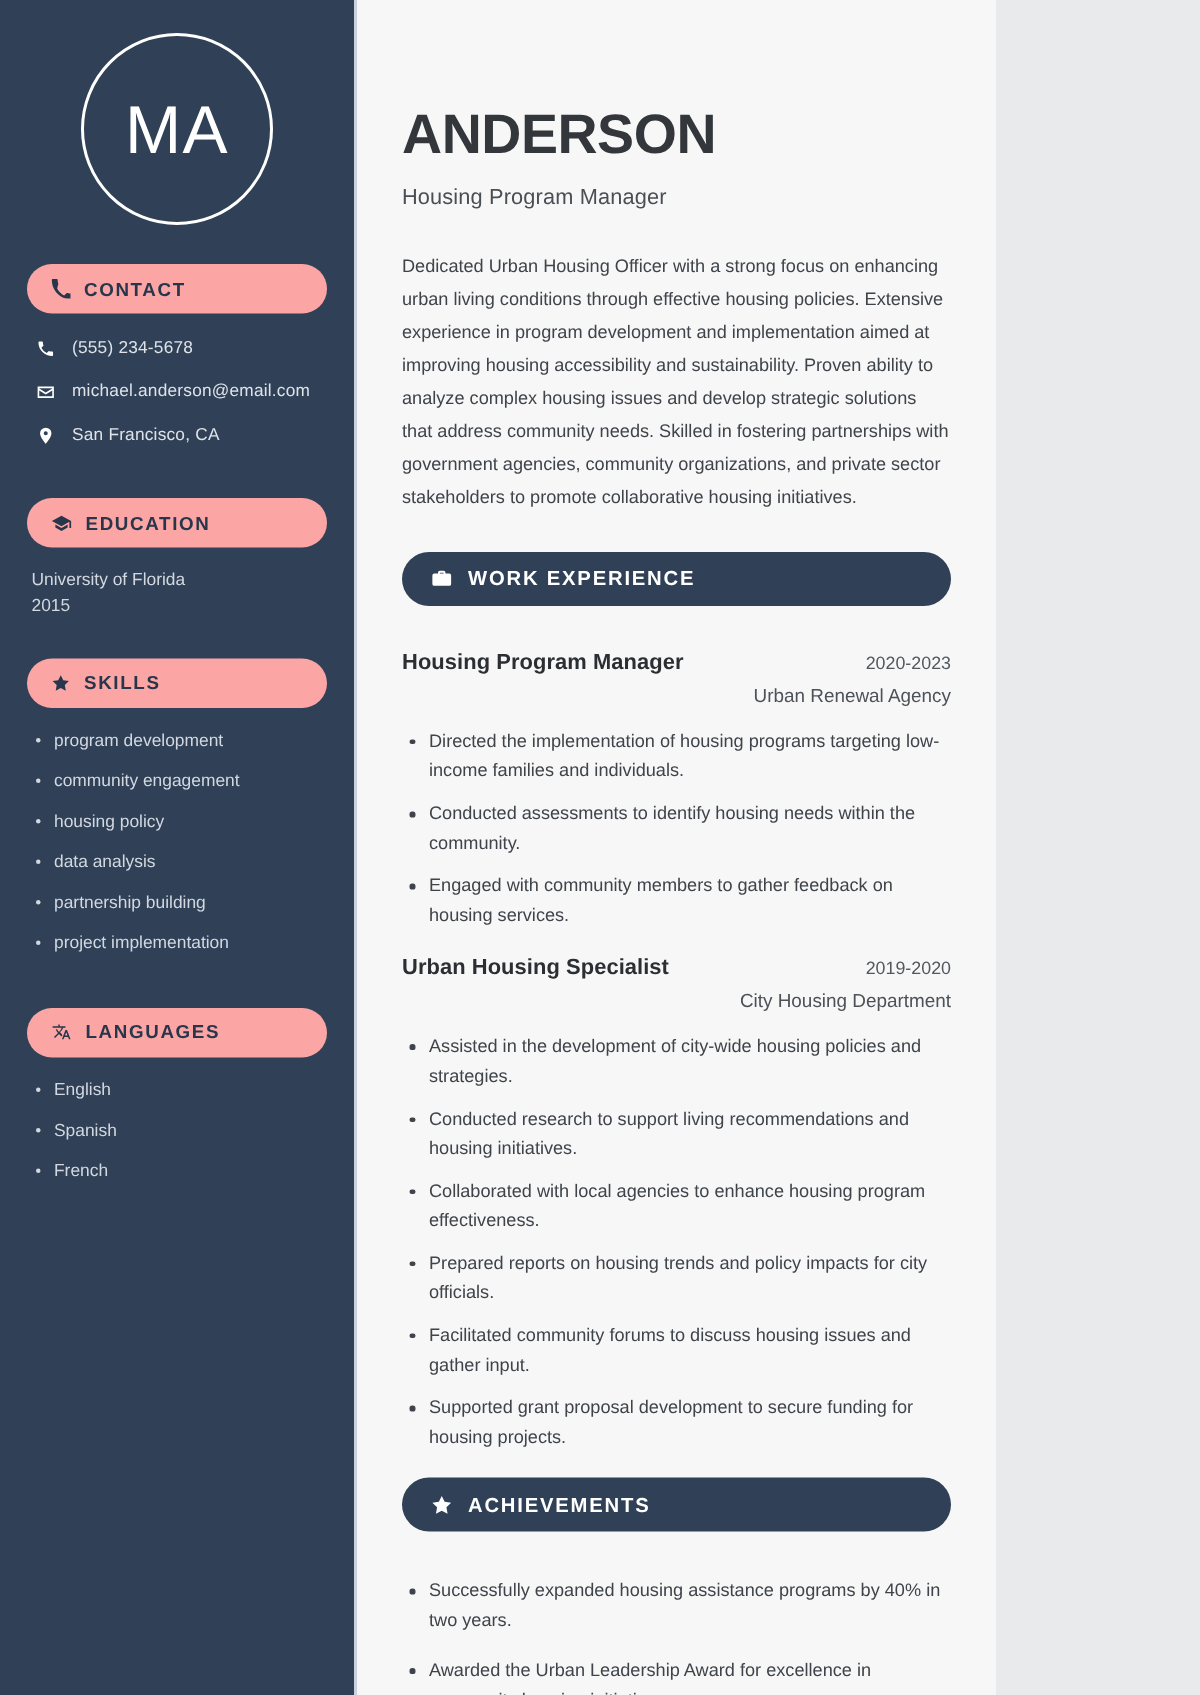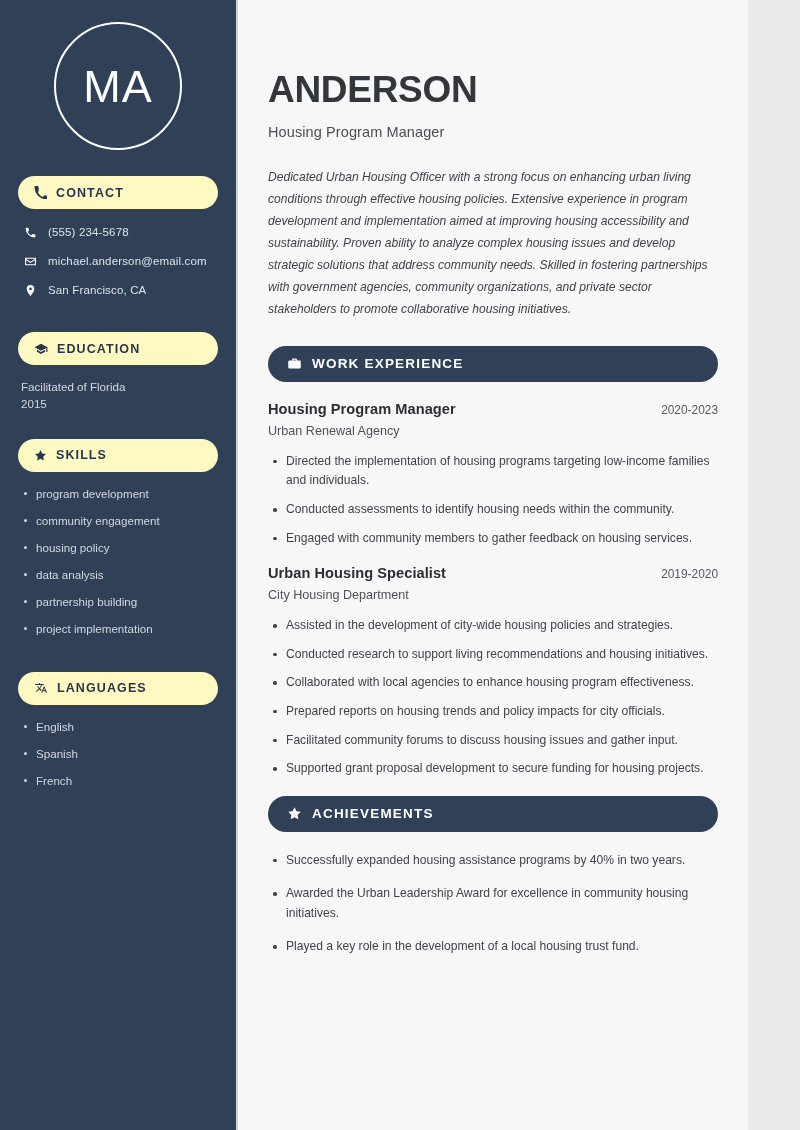--- a/index.html
+++ b/index.html
@@ -6,21 +6,21 @@
 
   html, body {
     width: 800px;
     height: 1130px;
     background: #e9eaec;
     font-family: "Liberation Sans", sans-serif;
   }
 
   .page {
     position: relative;
-    width: 748px;
+    width: 664px;
     height: 1130px;
     background: #f7f7f7;
     display: flex;
     overflow: hidden;
   }
 
   
   .sidebar {
     width: 238px;
     flex: 0 0 238px;
@@ -47,21 +47,21 @@
     justify-content: center;
     color: #ffffff;
     font-size: 45px;
     font-weight: 400;
     letter-spacing: 1px;
     line-height: 1;
   }
 
   
   .pill {
-    background: #fef9c3;
+    background: #fca5a5;
     border-radius: 999px;
     height: 33px;
     display: flex;
     align-items: center;
     padding: 0 16px;
     gap: 9px;
     margin-bottom: 14px;
   }
   .pill .pill-label {
     color: #27364b;
@@ -150,32 +150,31 @@
     letter-spacing: 0.1px;
   }
 
   .summary {
     color: #3f444a;
     font-size: 12.1px;
     line-height: 1.82;
     margin-top: 26px;
     margin-bottom: 26px;
     text-align: left;
-    font-style: italic;
   }
 
   .section-bar {
     background: #2f4057;
     border-radius: 999px;
     height: 36px;
     display: flex;
     align-items: center;
     gap: 10px;
     padding: 0 19px;
-    margin-bottom: 19px;
+    margin-bottom: 30px;
   }
   .section-bar svg { display: block; fill: #ffffff; }
   .section-bar .sb-label {
     color: #ffffff;
     font-size: 13.5px;
     font-weight: bold;
     letter-spacing: 1.2px;
     text-transform: uppercase;
   }
 
@@ -194,20 +193,21 @@
   }
   .job-dates {
     color: #53585e;
     font-size: 11.9px;
     white-space: nowrap;
   }
   .job-org {
     color: #4d5258;
     font-size: 12.6px;
     margin-top: 7px;
+    text-align: right;
   }
 
   .bullets { list-style: none; margin-top: 14px; }
   .bullets li {
     position: relative;
     color: #3f444a;
     font-size: 12.1px;
     line-height: 1.62;
     padding-left: 18px;
     margin-bottom: 9px;
@@ -278,21 +278,21 @@
     <div class="pill">
       <span>
         <svg width="14" height="14" viewBox="0 0 24 24">
             <path d="M12 3L1 9l11 6 9-4.91V17h2V9L12 3zM5 13.18v3.5L12 20.5l7-3.82v-3.5L12 17l-7-3.82z"></path>
           </svg>
       </span>
       <span class="pill-label">EDUCATION</span>
     </div>
 
     <div class="edu-block">
-      <div class="edu-school">Facilitated of Florida</div>
+      <div class="edu-school">University of Florida</div>
       <div class="edu-year">2015</div>
     </div>
 
     <div class="pill">
       <span>
         <svg width="13" height="13" viewBox="0 0 24 24">
             <path d="M12 2l3.1 6.3 6.9 1-5 4.9 1.2 6.9-6.2-3.3-6.2 3.3L7 14.2 2 9.3l6.9-1L12 2z"></path>
           </svg>
       </span>
       <span class="pill-label">SKILLS</span>

